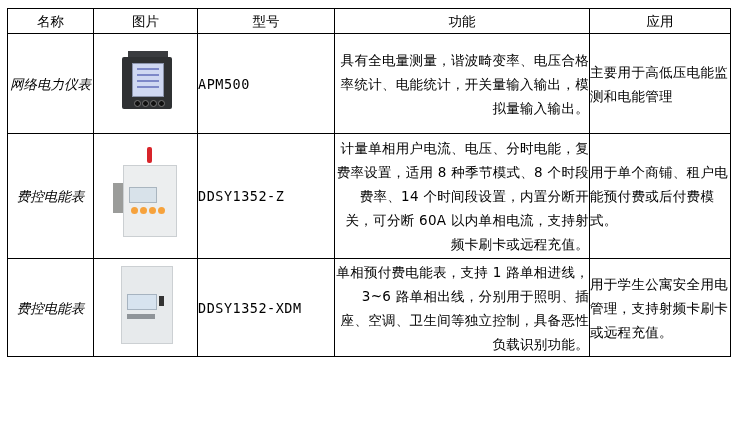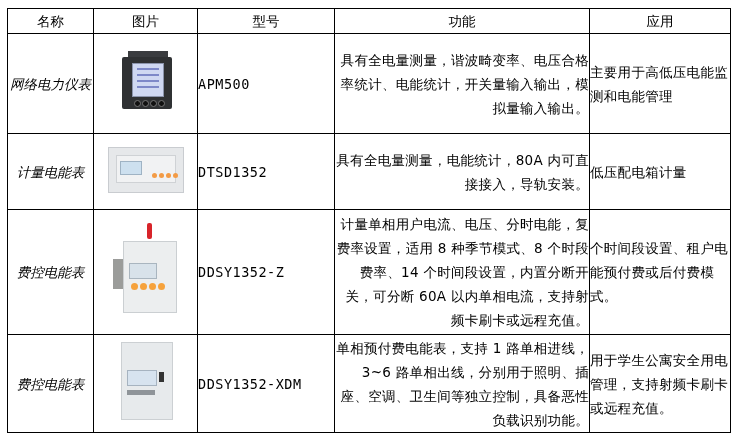--- a/index.html
+++ b/index.html
@@ -85,47 +85,34 @@
         </span>
         <span class="btn" style="left:16px"></span><span class="btn" style="left:24px"></span>
         <span class="btn" style="left:32px"></span><span class="btn" style="left:40px"></span>
       </span>
     </td>
     <td class="model">APM500</td>
     <td class="func">具有全电量测量，谐波畸变率、电压合格率统计、电能统计，开关量输入输出，模拟量输入输出。</td>
     <td class="app">主要用于高低压电能监测和电能管理</td>
   </tr>
 
-  <tr class="r2">
-    <td class="name">计量电能表</td>
-    <td class="pic">
-      <span class="img dtsd">
-        <span class="body"></span><span class="front"></span><span class="screen"></span>
-        <span class="ob" style="left:46px"></span><span class="ob" style="left:53px"></span>
-        <span class="ob" style="left:60px"></span><span class="ob" style="left:67px"></span>
-      </span>
-    </td>
-    <td class="model">DTSD1352</td>
-    <td class="func">具有全电量测量，电能统计，80A 内可直接接入，导轨安装。</td>
-    <td class="app">低压配电箱计量</td>
-  </tr>
 
   <tr class="r3">
     <td class="name">费控电能表</td>
     <td class="pic">
       <span class="img ddz">
         <span class="ant"></span>
         <span class="clip"></span><span class="body"></span><span class="screen"></span>
         <span class="ob" style="left:20px"></span><span class="ob" style="left:29px"></span>
         <span class="ob" style="left:38px"></span><span class="ob" style="left:47px"></span>
       </span>
     </td>
     <td class="model">DDSY1352-Z</td>
     <td class="func">计量单相用户电流、电压、分时电能，复费率设置，适用 8 种季节模式、8 个时段费率、14 个时间段设置，内置分断开关，可分断 60A 以内单相电流，支持射频卡刷卡或远程充值。</td>
-    <td class="app">个时间段设置、租户电能预付费或后付费模式。</td>
+    <td class="app">用于单个商铺、租户电能预付费或后付费模式。</td>
   </tr>
 
   <tr class="r4">
     <td class="name">费控电能表</td>
     <td class="pic">
       <span class="img ddx">
         <span class="body"></span><span class="screen"></span><span class="strip"></span><span class="card"></span>
       </span>
     </td>
     <td class="model">DDSY1352-XDM</td>

